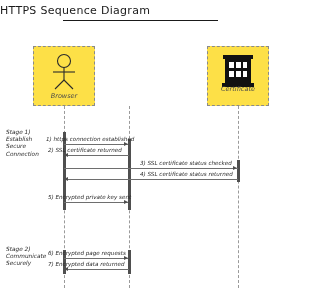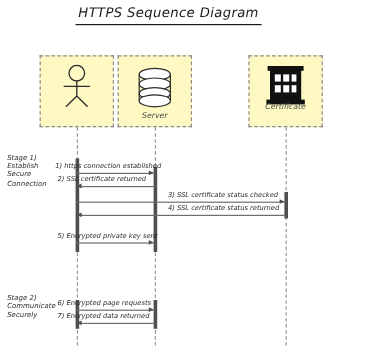--- a/index.html
+++ b/index.html
@@ -20,41 +20,40 @@
     position: absolute;
     inset: 0;
   }
 
   
   .title {
     position: absolute;
     top: 4px;
     left: 0;
     width: 281px;
-    text-align: center;
+    text-align: left;
     font-size: 11px;
-    font-style: italic;
     letter-spacing: 0.3px;
     color: #1a1a1a;
   }
   .title-underline {
     position: absolute;
     top: 20px;
     left: 63px;
     width: 155px;
     height: 1px;
     background: #1a1a1a;
   }
 
   
   .actor-box {
     position: absolute;
     border: 1px dashed #8a8a8a;
     box-sizing: border-box;
-    background: #fef9c3;
+    background: #fde047;
   }
   .actor-label {
     position: absolute;
     left: 0;
     width: 100%;
     text-align: center;
     font-size: 6.5px;
     font-style: italic;
     color: #4a4a4a;
     line-height: 8px;
@@ -124,39 +123,23 @@
   <div class="actor-box" style="left:33px; top:46px; width:62px; height:60px;">
     <div class="actor-art" style="top:6px;">
       <svg width="30" height="38" viewBox="0 0 30 38">
         <circle cx="15" cy="8" r="6.5" fill="none" stroke="#2b2b2b" stroke-width="1.1"></circle>
         <line x1="15" y1="14.5" x2="15" y2="27" stroke="#2b2b2b" stroke-width="1.1"></line>
         <line x1="4" y1="19" x2="26" y2="19" stroke="#2b2b2b" stroke-width="1.1"></line>
         <line x1="15" y1="27" x2="6" y2="36" stroke="#2b2b2b" stroke-width="1.1"></line>
         <line x1="15" y1="27" x2="24" y2="36" stroke="#2b2b2b" stroke-width="1.1"></line>
       </svg>
     </div>
-  </div>
-
-  <div class="actor-box" style="left:98px; top:46px; width:62px; height:60px;">
-    <div class="actor-art" style="top:8px;">
-      <svg width="34" height="36" viewBox="0 0 34 36">
-        <ellipse cx="17" cy="7" rx="13" ry="5" fill="#fff" stroke="#2b2b2b" stroke-width="1"></ellipse>
-        <path d="M4 7 L4 15" stroke="#2b2b2b" stroke-width="1" fill="none"></path>
-        <path d="M30 7 L30 15" stroke="#2b2b2b" stroke-width="1" fill="none"></path>
-        <ellipse cx="17" cy="15" rx="13" ry="5" fill="#fff" stroke="#2b2b2b" stroke-width="1"></ellipse>
-        <path d="M4 15 L4 23" stroke="#2b2b2b" stroke-width="1" fill="none"></path>
-        <path d="M30 15 L30 23" stroke="#2b2b2b" stroke-width="1" fill="none"></path>
-        <ellipse cx="17" cy="23" rx="13" ry="5" fill="#fff" stroke="#2b2b2b" stroke-width="1"></ellipse>
-        <path d="M4 23 L4 29" stroke="#2b2b2b" stroke-width="1" fill="none"></path>
-        <path d="M30 23 L30 29" stroke="#2b2b2b" stroke-width="1" fill="none"></path>
-        <ellipse cx="17" cy="29" rx="13" ry="5" fill="#fff" stroke="#2b2b2b" stroke-width="1"></ellipse>
-      </svg>
-    </div>
-    <div class="actor-label" style="bottom:5px;">Server</div>
-  </div>
+    <div class="actor-label" style="bottom:5px;">Browser</div>
+  </div>
+
 
   <div class="actor-box" style="left:207px; top:46px; width:62px; height:60px;">
     <div class="actor-art" style="top:5px;">
       <svg width="34" height="36" viewBox="0 0 34 36">
         <rect x="4" y="6" width="26" height="26" fill="#111111"></rect>
         <rect x="2" y="3" width="30" height="4" fill="#111111"></rect>
         <rect x="1" y="31" width="32" height="4" fill="#111111"></rect>
         <rect x="8" y="10" width="5" height="6" fill="#ffffff"></rect>
         <rect x="15" y="10" width="5" height="6" fill="#ffffff"></rect>
         <rect x="22" y="10" width="4" height="6" fill="#ffffff"></rect>

